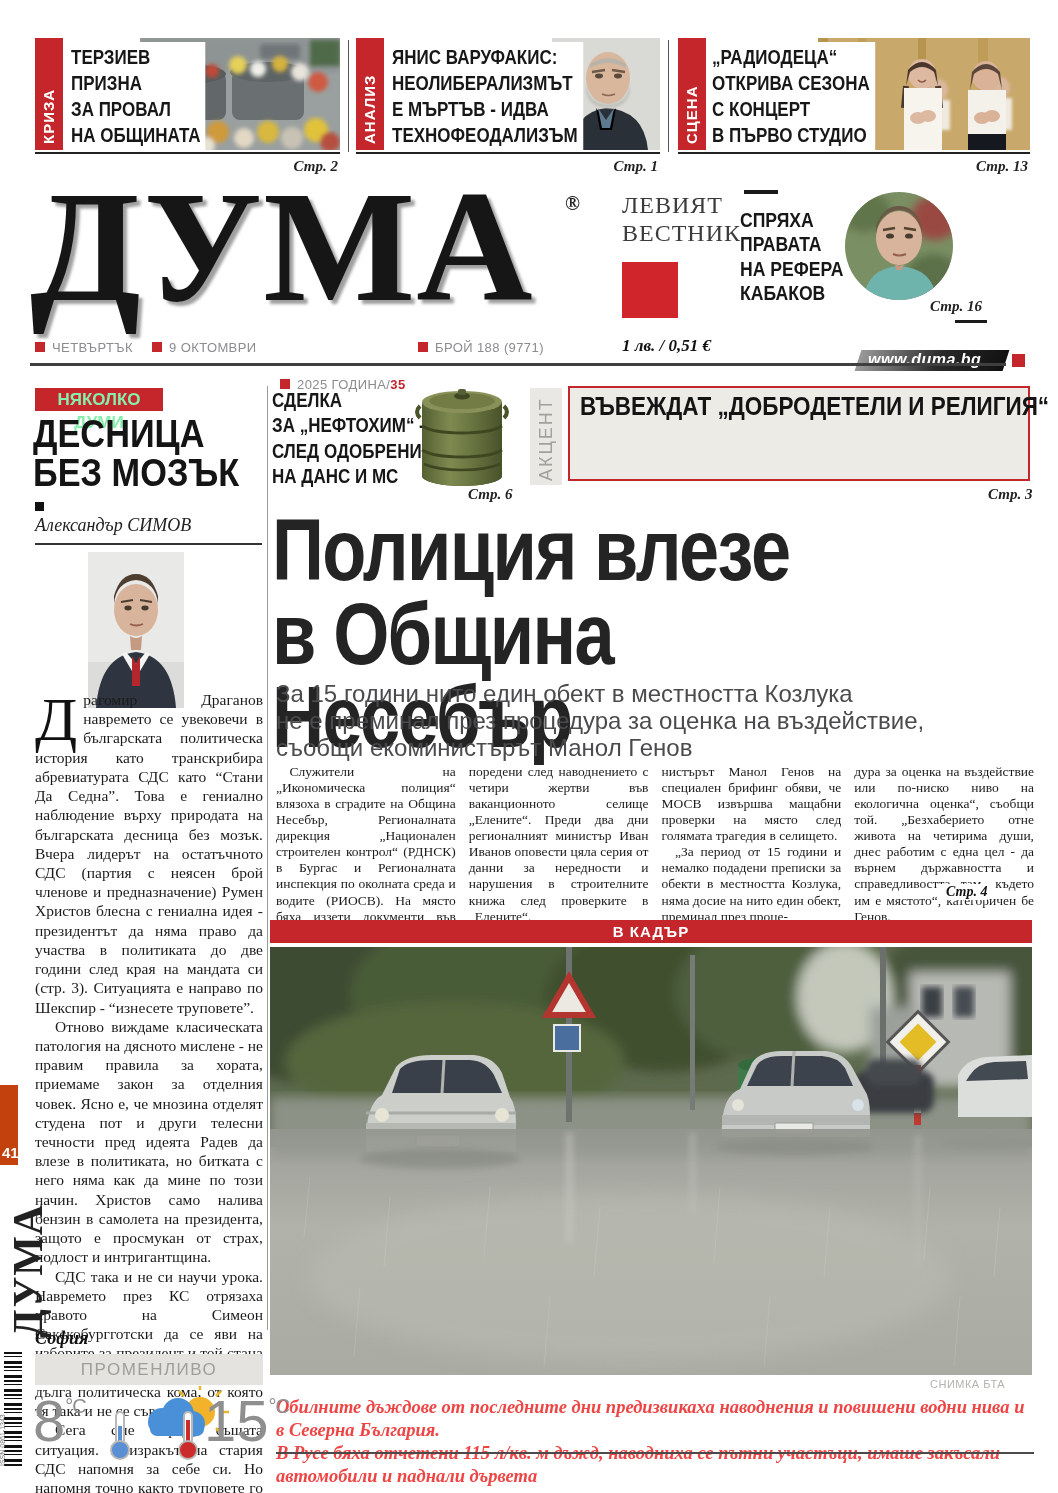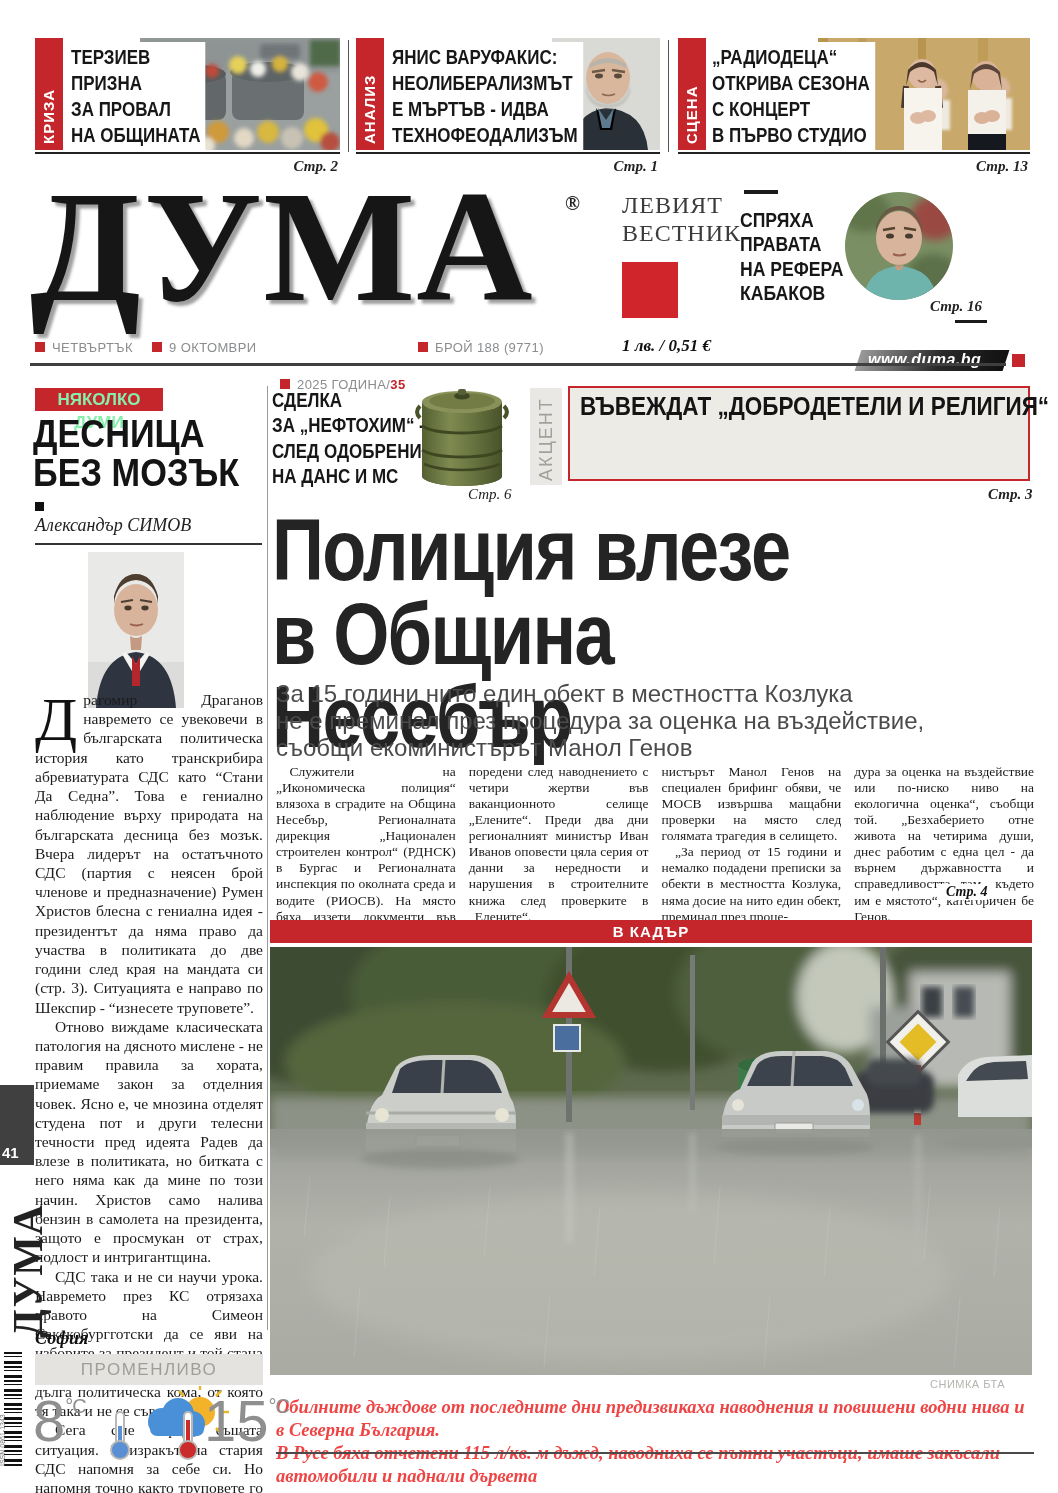--- a/index.html
+++ b/index.html
@@ -52,21 +52,21 @@
   #op-title{left:33px;top:414px;font-family:"Liberation Sans",sans-serif;font-weight:bold;font-size:39px;
         line-height:1.0;color:#141414;transform:scaleX(.88);transform-origin:0 0;}
   #op-bullet{left:35px;top:502px;width:9px;height:9px;background:#111;}
   #op-author{left:35px;top:515px;font-style:italic;font-size:18px;color:#222;}
   #op-rule{left:35px;top:543px;width:227px;height:2px;background:#333;}
   #colsep{left:267px;top:386px;width:1px;height:944px;background:#9a9a9a;}
 
   #nef-head{left:272px;top:388px;font-family:"Liberation Sans",sans-serif;font-weight:bold;font-size:20px;
         line-height:1.27;color:#171717;transform:scaleX(.85);transform-origin:0 0;}
   #nef-photo{left:412px;top:384px;width:100px;height:104px;}
-  #nef-page{left:468px;top:486px;font-weight:normal;font-style:italic;font-size:15px;color:#222;}
+  #nef-page{left:468px;top:486px;font-weight:bold;font-style:italic;font-size:15px;color:#222;}
   #akcent-box{left:530px;top:388px;width:32px;height:97px;background:#e9e8e4;}
   #akcent-box .vtxt{position:absolute;left:6px;top:93px;transform:rotate(-90deg);transform-origin:0 0;
         white-space:nowrap;color:#a3a19c;font-family:"Liberation Sans",sans-serif;font-size:18px;letter-spacing:2px;}
   #akcent-frame{left:568px;top:386px;width:462px;height:95px;background:#edebe6;border:2px solid #c5262b;box-sizing:border-box;}
   #akcent-head{left:580px;top:392px;font-family:"Liberation Sans",sans-serif;font-weight:bold;font-size:25px;
         color:#141414;transform:scaleX(.9);transform-origin:0 0;white-space:nowrap;}
   #akcent-body{left:582px;top:422px;width:438px;font-style:italic;font-size:16px;line-height:1.15;color:#222;
         text-align:justify;text-indent:26px;}
   #akcent-page{left:988px;top:486px;font-weight:bold;font-style:italic;font-size:15px;color:#222;}
 
@@ -92,21 +92,21 @@
   #op-text p{margin:0;text-indent:20px;}
   #op-text p.first{text-indent:0;}
   #dropcap{float:left;font-size:62px;line-height:.82;padding:4px 6px 0 0;font-family:"Liberation Serif",serif;color:#111;}
   #city{left:35px;top:1328px;width:228px;text-align:left;font-weight:bold;font-style:italic;font-size:18px;color:#111;}
   #condbar{left:35px;top:1354px;width:228px;height:31px;background:#e5e3df;color:#a09e99;text-align:center;
         font-family:"Liberation Sans",sans-serif;font-size:17px;line-height:31px;letter-spacing:1.5px;}
   .temp{position:absolute;top:1392px;font-family:"Liberation Sans",sans-serif;color:#8f8f8f;font-size:58px;line-height:1;}
   .tempunit{font-size:20px;vertical-align:28px;letter-spacing:-1px;}
 
   
-  #spine-green{left:0;top:1085px;width:34px;height:80px;background:#404040;}
+  #spine-green{left:0;top:1085px;width:18px;height:80px;background:#c2410c;}
   #spine-num{position:absolute;left:2px;bottom:4px;color:#fff;font-family:"Liberation Sans",sans-serif;
         font-weight:bold;font-size:15px;}
   #spine-logo{left:4px;top:1338px;width:1px;height:1px;}
   #spine-logo span{position:absolute;left:0;top:0;transform:rotate(-90deg);transform-origin:0 0;white-space:nowrap;
         font-family:"Liberation Serif",serif;font-weight:bold;font-size:42px;color:#222;letter-spacing:1px;}
   #barcode{left:4px;top:1352px;width:18px;height:116px;
         background:repeating-linear-gradient(180deg,#111 0 2px,#fff 2px 4px,#111 4px 5px,#fff 5px 9px,#111 9px 12px,#fff 12px 14px);}
   #issn{left:1px;top:1466px;width:1px;height:1px;}
   #issn span{position:absolute;left:-2px;top:0;transform:rotate(-90deg);transform-origin:0 0;white-space:nowrap;
         font-family:"Liberation Sans",sans-serif;font-size:7px;color:#777;}

